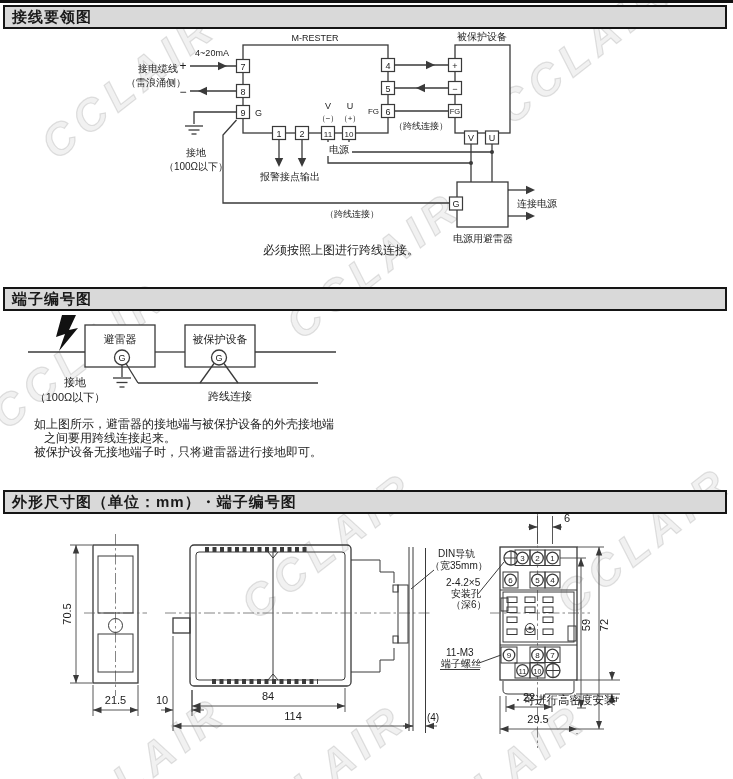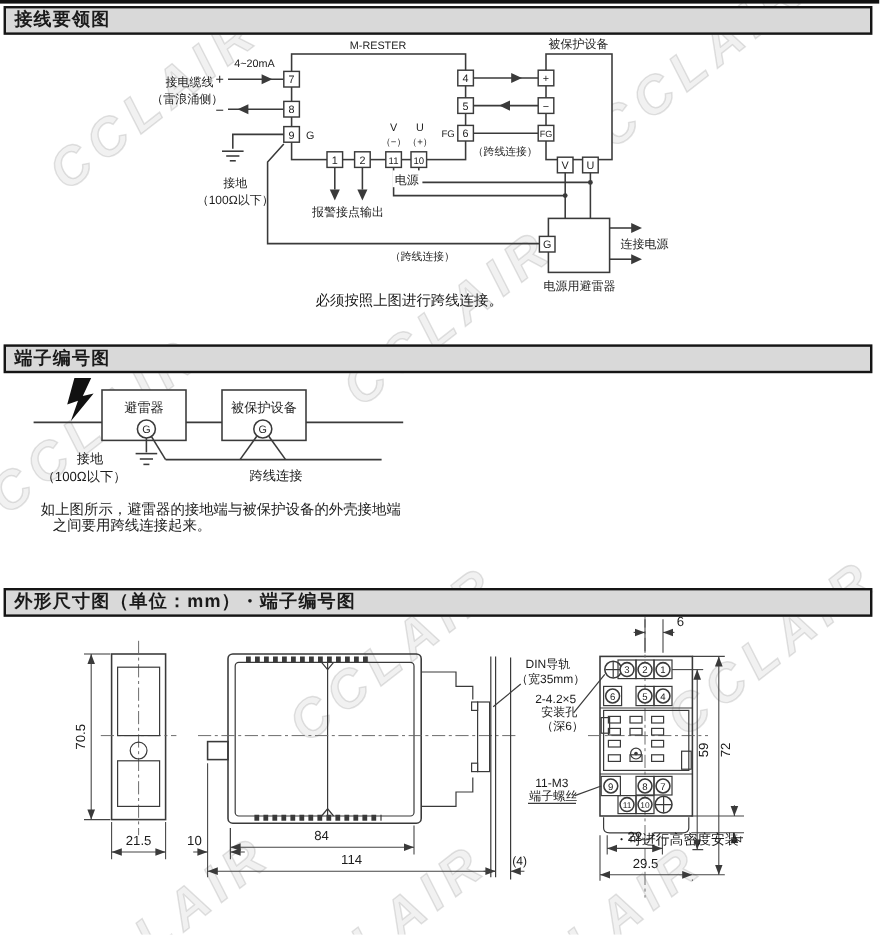--- a/index.html
+++ b/index.html
@@ -44,20 +44,21 @@
 
   <div class="toprule"></div>
 
   <div class="hdr" style="top:5px">接线要领图</div>
   <div class="hdr" style="top:287px">端子编号图</div>
   <div class="hdr" style="top:490px">外形尺寸图（单位：mm）・端子编号图</div>
 
   <div class="cap" style="left:263px;top:242px">必须按照上图进行跨线连接。</div>
   <div class="note" style="left:34px;top:417px">如上图所示，避雷器的接地端与被保护设备的外壳接地端</div>
   <div class="note" style="left:44px;top:431px">之间要用跨线连接起来。</div>
+  <div class="note" style="left:34px;top:445px">被保护设备无接地端子时，只将避雷器进行接地即可。</div>
   <div class="note" style="left:512px;top:693px;font-size:11.5px">・可进行高密度安装</div>
 
   <svg width="733" height="779" viewBox="0 0 733 779">
     <defs>
       <marker id="ar" markerWidth="10" markerHeight="9" refX="8.5" refY="4" orient="auto" markerUnits="userSpaceOnUse">
         <path d="M0,0.8 L8.5,4 L0,7.2 Z" fill="#3a3a3a"></path>
       </marker>
       <marker id="ars" markerWidth="10" markerHeight="9" refX="8.5" refY="4" orient="auto-start-reverse" markerUnits="userSpaceOnUse">
         <path d="M0,0.8 L8.5,4 L0,7.2 Z" fill="#3a3a3a"></path>
       </marker>

